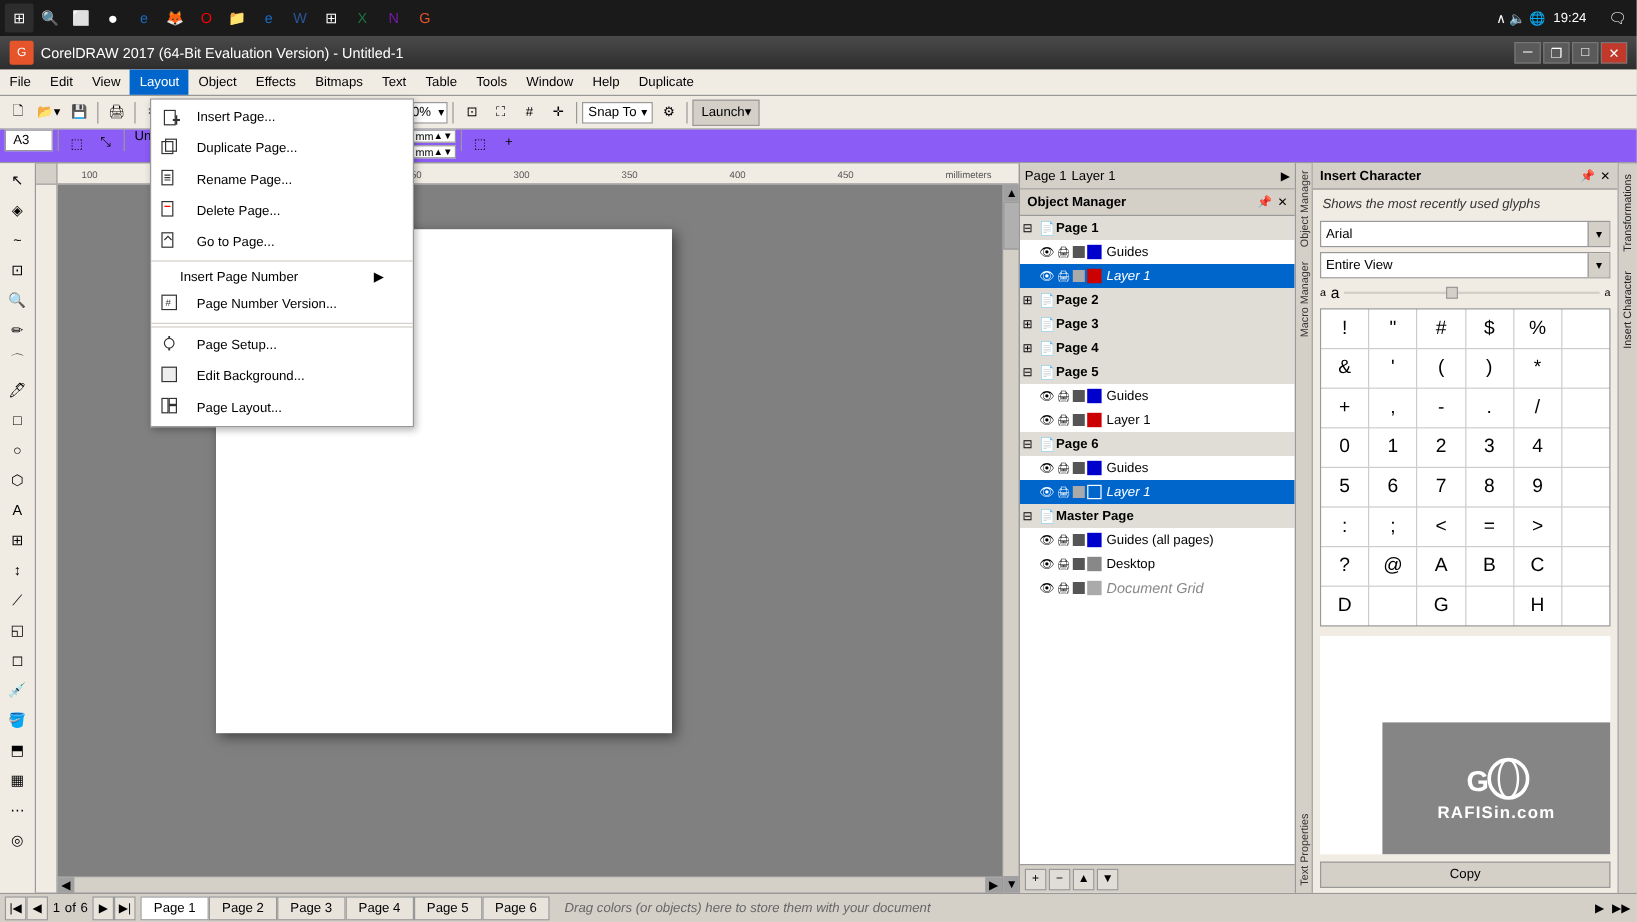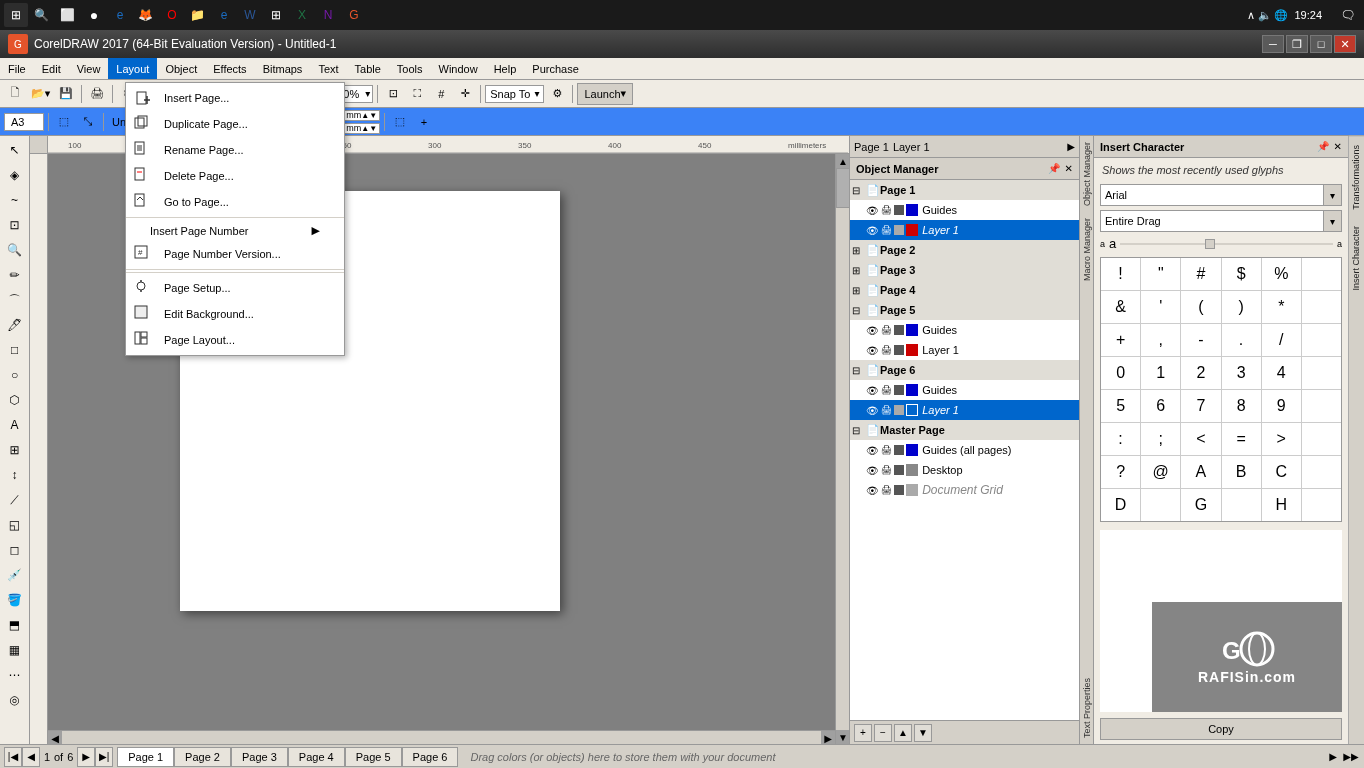--- a/index.html
+++ b/index.html
@@ -35,21 +35,21 @@
     
     .canvas-area { flex: 1; background: #808080; overflow: hidden; position: relative; }
 
     
     .dropdown-menu { position: absolute; top: 82px; left: 125px; background: white; border: 1px solid #999; box-shadow: 2px 2px 6px rgba(0,0,0,0.3); z-index: 1000; min-width: 220px; padding: 2px 0; }
     .dropdown-item { padding: 4px 24px 4px 48px; font-size: 11px; cursor: pointer; display: flex; align-items: center; gap: 8px; position: relative; }
     .dropdown-item.has-icon { padding-left: 8px; }
     .dropdown-sep { height: 1px; background: #d4d0c8; margin: 2px 0; }
     .dropdown-item.highlighted { background: #0066cc; color: white; }
 
-    .toolbar3 { background: #3b82f6; height: 28px; display: flex; align-items: center; padding: 0 4px; gap: 2px; border-bottom: 1px solid #999; }
+    .toolbar3 { background: #8b5cf6; height: 28px; display: flex; align-items: flex-start; padding: 0 4px; gap: 2px; border-bottom: 1px solid #999; }
   </style>
 </head>
 <body>
 
 <div class="taskbar">
   <div class="taskbar-icon taskbar-start">⊞</div>
   <div class="taskbar-icon">🔍</div>
   <div class="taskbar-icon">⬜</div>
   <div class="taskbar-icon" style="font-size:14px;">●</div>
   <div class="taskbar-icon" style="color:#1a6bbf;">e</div>
@@ -88,21 +88,21 @@
   <div class="menu-item">View</div>
   <div class="menu-item active">Layout</div>
   <div class="menu-item">Object</div>
   <div class="menu-item">Effects</div>
   <div class="menu-item">Bitmaps</div>
   <div class="menu-item">Text</div>
   <div class="menu-item">Table</div>
   <div class="menu-item">Tools</div>
   <div class="menu-item">Window</div>
   <div class="menu-item">Help</div>
-  <div class="menu-item">Purchase</div>
+  <div class="menu-item">Duplicate</div>
 </div>
 
 <div class="toolbar">
   <button class="toolbar-btn">🗋</button>
   <button class="toolbar-btn">📂▾</button>
   <button class="toolbar-btn">💾</button>
   <div class="toolbar-sep"></div>
   <button class="toolbar-btn">🖨</button>
   <div class="toolbar-sep"></div>
   <button class="toolbar-btn">✂</button>
@@ -394,21 +394,21 @@
       </div>
 
       <div style="padding:6px 8px; font-size:11px; color:#333; font-style:italic;">Shows the most recently used glyphs</div>
 
       <div style="display:flex; align-items:center; margin:2px 6px; border:1px solid #999; background:white; height:22px;">
         <span style="flex:1; padding:0 4px; font-size:11px;">Arial</span>
         <span style="width:18px; height:20px; background:#d4d0c8; border-left:1px solid #999; display:flex; align-items:center; justify-content:center; font-size:10px; cursor:pointer;">▾</span>
       </div>
 
       <div style="display:flex; align-items:center; margin:2px 6px; border:1px solid #999; background:white; height:22px;">
-        <span style="flex:1; padding:0 4px; font-size:11px;">Entire Drag</span>
+        <span style="flex:1; padding:0 4px; font-size:11px;">Entire View</span>
         <span style="width:18px; height:20px; background:#d4d0c8; border-left:1px solid #999; display:flex; align-items:center; justify-content:center; font-size:10px; cursor:pointer;">▾</span>
       </div>
 
       <div style="display:flex; align-items:center; padding:2px 6px; gap:4px;">
         <span style="font-size:9px;">a</span>
         <span style="font-size:13px;">a</span>
         <div style="flex:1; height:2px; background:#d4d0c8; position:relative; cursor:pointer;">
           <div style="position:absolute; left:40%; top:-4px; width:10px; height:10px; background:#d4d0c8; border:1px solid #999;"></div>
         </div>
         <span style="font-size:9px;">a</span>

